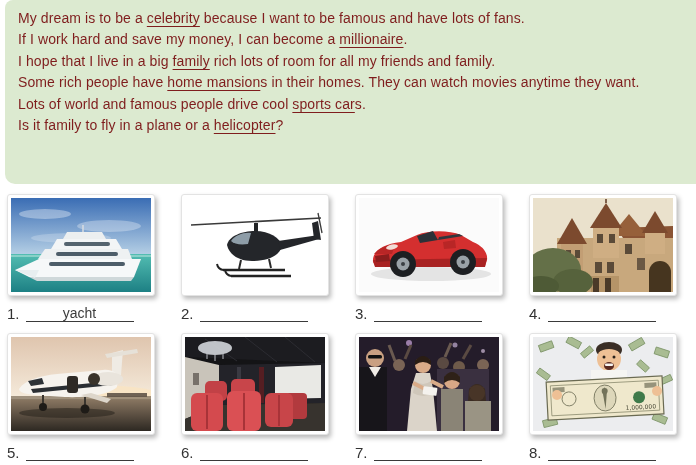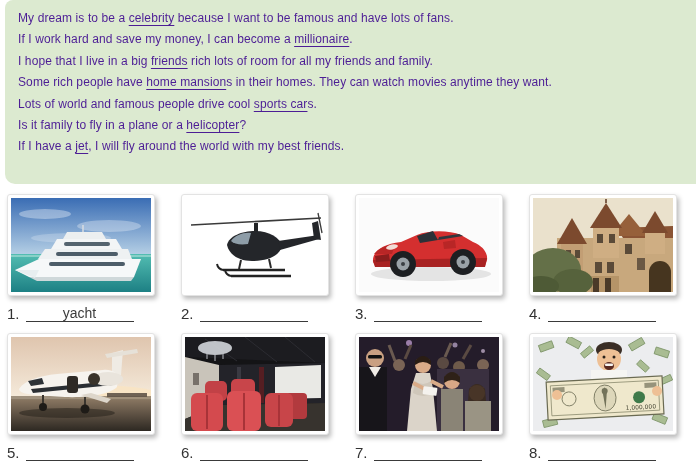--- a/index.html
+++ b/index.html
@@ -7,21 +7,21 @@
   body { font-family:"Liberation Sans","DejaVu Sans",sans-serif; }
   .sheet { position:relative; width:696px; height:465px; background:#ffffff; overflow:hidden; }
 
   
   .passage-box {
     position:absolute; left:5px; top:0; width:691px; height:184px;
     background:#dcead0; border-radius:8px 0 0 10px;
     padding:8px 10px 0 13px;
   }
   .passage-line {
-    font-size:12px; line-height:21.4px; color:#4c1d95; white-space:nowrap;
+    font-size:14px; line-height:21.4px; color:#7f1d1d; white-space:nowrap;
     letter-spacing:0.1px;
   }
   .vocab { text-decoration:underline; text-decoration-thickness:1.2px; text-underline-offset:2.5px; }
 
   
   .photo-grid {
     position:absolute; left:7px; top:194px;
     display:grid; grid-template-columns:repeat(4,174px); row-gap:11px;
   }
   .cell { width:174px; }
@@ -40,25 +40,24 @@
   }
 </style>
 </head>
 <body>
 
 <div class="sheet">
 
   <div class="passage-box" style="background-color: rgb(220, 234, 208);">
     <div class="passage-line"><span>My dream is to be a </span><span class="vocab">celebrity</span><span> because I want to be famous and have lots of fans.</span></div>
     <div class="passage-line"><span>If I work hard and save my money, I can become a </span><span class="vocab">millionaire</span><span>.</span></div>
-    <div class="passage-line"><span>I hope that I live in a big </span><span class="vocab">friends</span><span> rich lots of room for all my friends and family.</span></div>
+    <div class="passage-line"><span>I hope that I live in a big </span><span class="vocab">family</span><span> rich lots of room for all my friends and family.</span></div>
     <div class="passage-line"><span>Some rich people have </span><span class="vocab">home mansion</span><span>s in their homes. They can watch movies anytime they want.</span></div>
     <div class="passage-line"><span>Lots of world and famous people drive cool </span><span class="vocab">sports car</span><span>s.</span></div>
     <div class="passage-line"><span>Is it family to fly in a plane or a </span><span class="vocab">helicopter</span><span>?</span></div>
-    <div class="passage-line"><span>If I have a </span><span class="vocab">jet</span><span>, I will fly around the world with my best friends.</span></div>
   </div>
 
   <div class="photo-grid">
 
     <div class="cell">
       <div class="photo-frame">
         <svg width="140" height="94" viewBox="0 0 140 94">
           <defs>
             <linearGradient id="sky1" x1="0" y1="0" x2="0" y2="1">
                 <stop offset="0" stop-color="#3a6db4"></stop>

